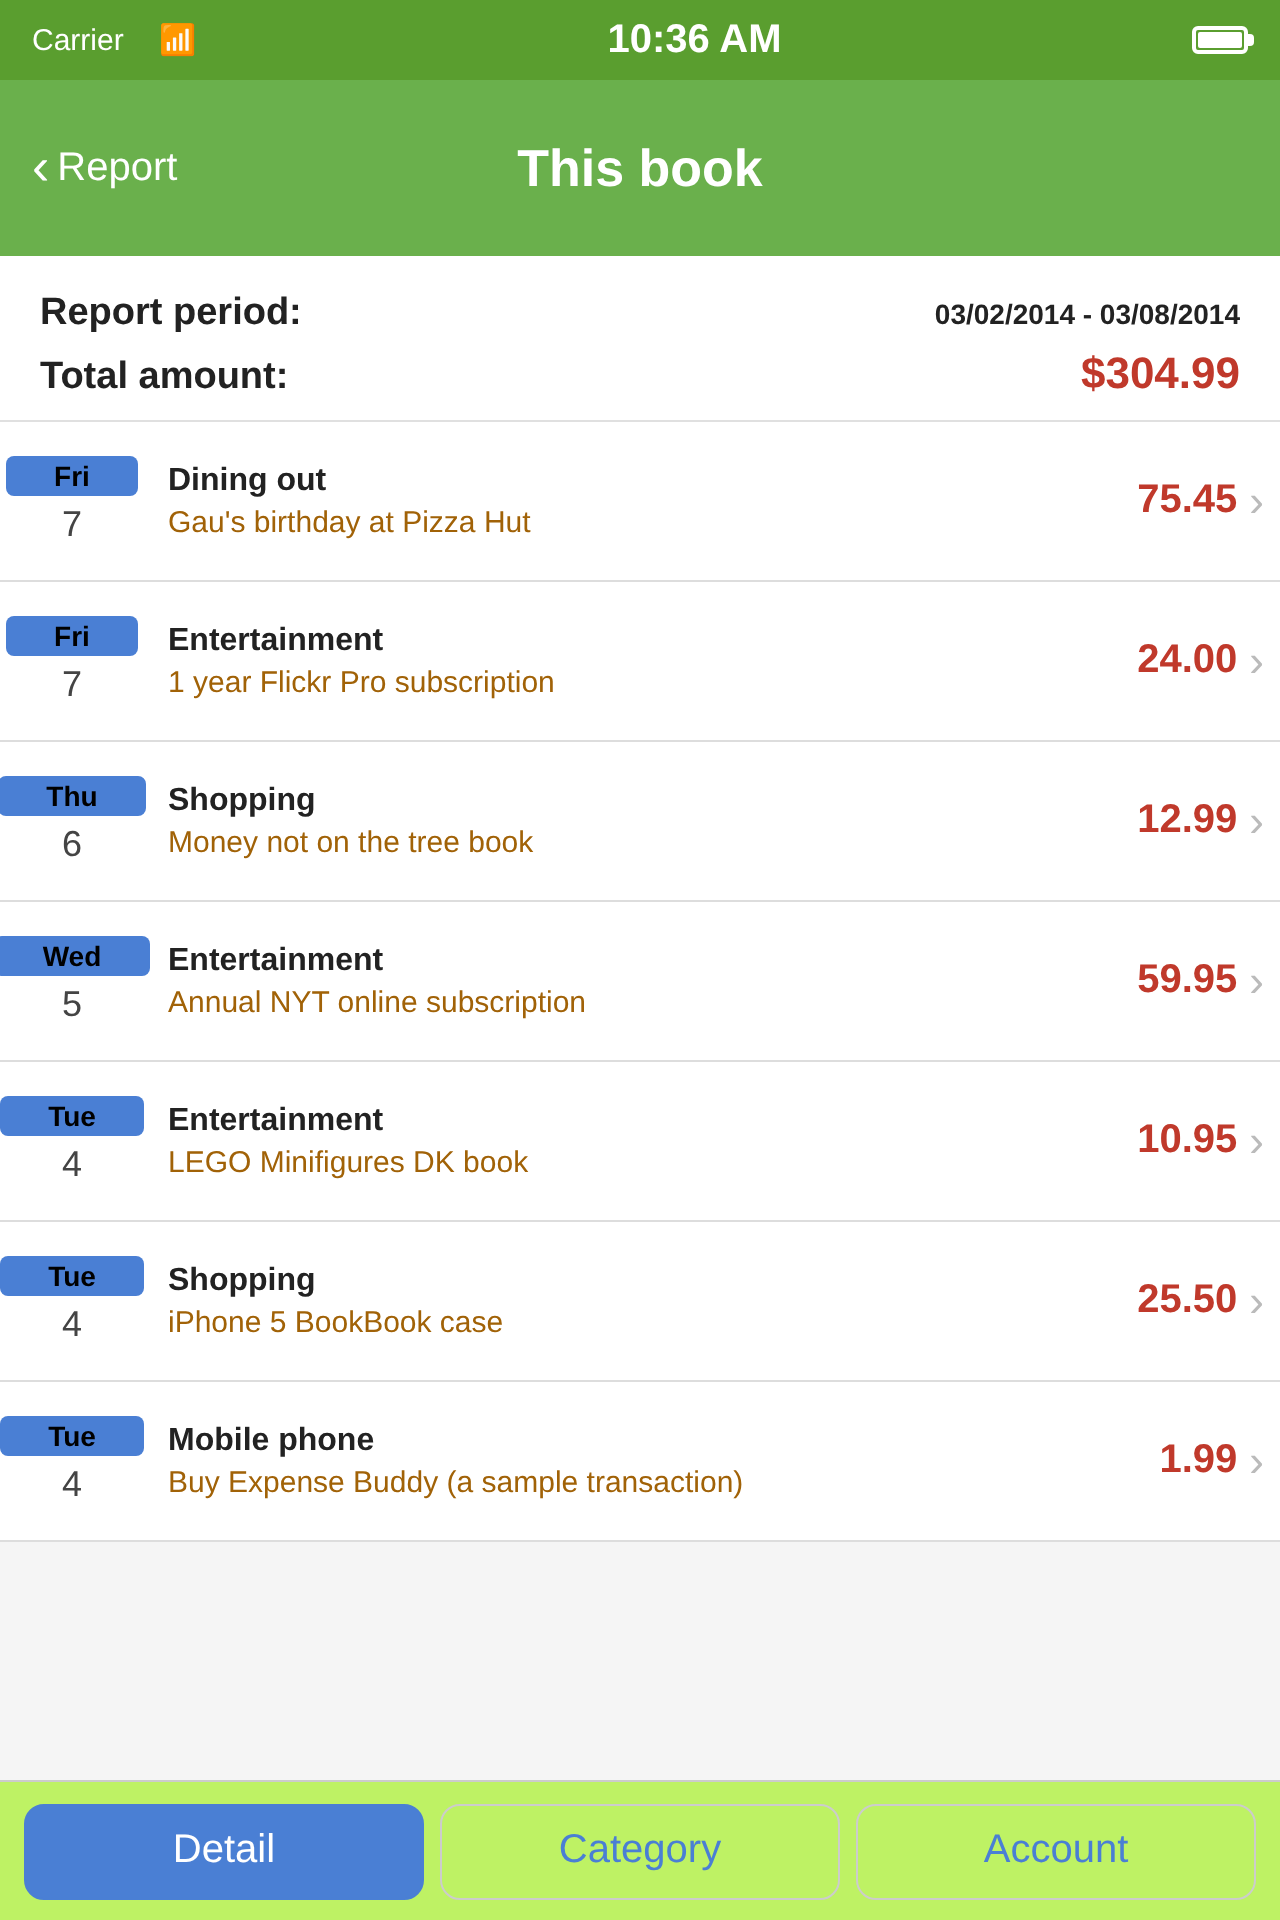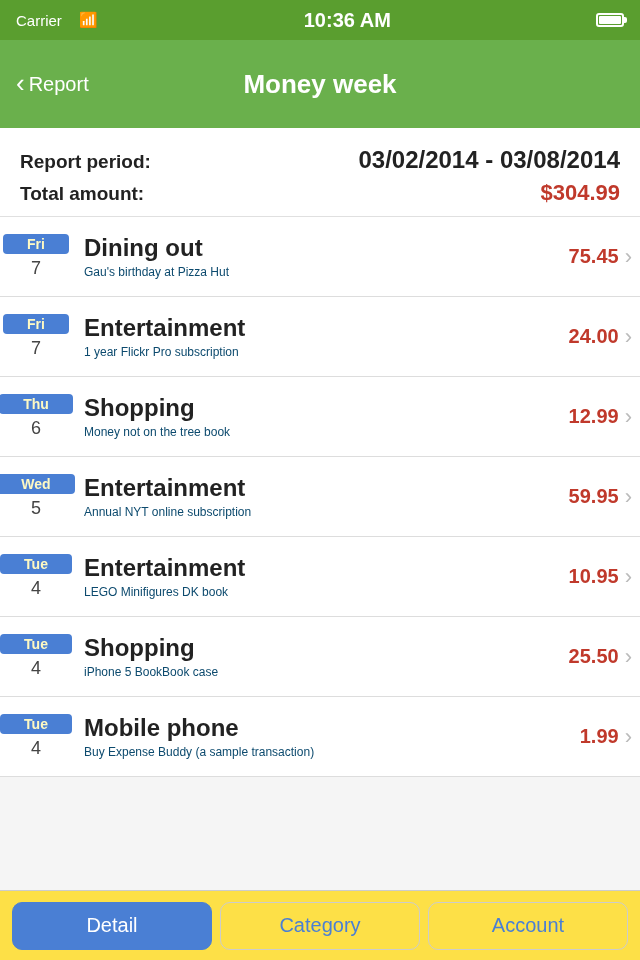--- a/index.html
+++ b/index.html
@@ -106,21 +106,21 @@
       align-items: baseline;
       margin-bottom: 6px;
       gap: 26px;
     }
     .report-period-label {
       font-size: 19px;
       font-weight: 700;
       color: #222;
     }
     .report-period-value {
-      font-size: 24px;
+      font-size: 14px;
       font-weight: 600;
       color: #222;
     }
     .report-total-row {
       display: flex;
       justify-content: space-between;
       align-items: baseline;
     }
     .report-total-label {
       font-size: 19px;
@@ -152,49 +152,49 @@
       width: 72px;
       min-width: 72px;
       display: flex;
       flex-direction: column;
       align-items: center;
       justify-content: center;
       padding: 8px 0;
     }
     .date-badge .day-name {
       background: #4a7fd4;
-      color: #fef9c3;
+      color: #000000;
       font-size: 14px;
       font-weight: 600;
       border-radius: 4px;
       padding: 2px 24px;
       margin-bottom: 4px;
     }
     .date-badge .day-num {
       font-size: 18px;
       font-weight: 400;
       color: #444;
     }
 
     .transaction-content {
       flex: 1;
       padding: 10px 8px 10px 12px;
       display: flex;
       flex-direction: column;
       justify-content: center;
     }
     .transaction-category {
-      font-size: 24px;
+      font-size: 16px;
       font-weight: 700;
       color: #222;
       margin-bottom: 3px;
     }
     .transaction-note {
-      font-size: 12px;
-      color: #0c4a6e;
+      font-size: 15px;
+      color: #a16207;
     }
 
     .transaction-right {
       display: flex;
       align-items: center;
       padding-right: 8px;
       gap: 6px;
     }
     .transaction-amount {
       font-size: 20px;
@@ -209,21 +209,21 @@
       font-weight: 300;
     }
 
     
     .tab-bar {
       position: absolute;
       bottom: 0;
       left: 0;
       right: 0;
       height: 70px;
-      background: #fde047;
+      background: #bef264;
       border-top: 1px solid #ccc;
       display: flex;
       align-items: center;
       padding: 0 12px;
       gap: 8px;
     }
     .tab-btn {
       flex: 1;
       height: 48px;
       border-radius: 10px;
@@ -256,21 +256,21 @@
   <div style="display:flex;align-items:center;gap:4px;">
     <div class="battery"></div>
   </div>
 </div>
 
 <div class="nav-bar">
   <div class="nav-back">
     <span class="chevron">‹</span>
     <span>Report</span>
   </div>
-  <div class="nav-title">Money week</div>
+  <div class="nav-title">This book</div>
 </div>
 
 <div class="report-header">
   <div class="report-period-row">
     <span class="report-period-label">Report period:</span>
     <span class="report-period-value">03/02/2014 - 03/08/2014</span>
   </div>
   <div class="report-total-row">
     <span class="report-total-label">Total amount:</span>
     <span class="report-total-value">$304.99</span>

